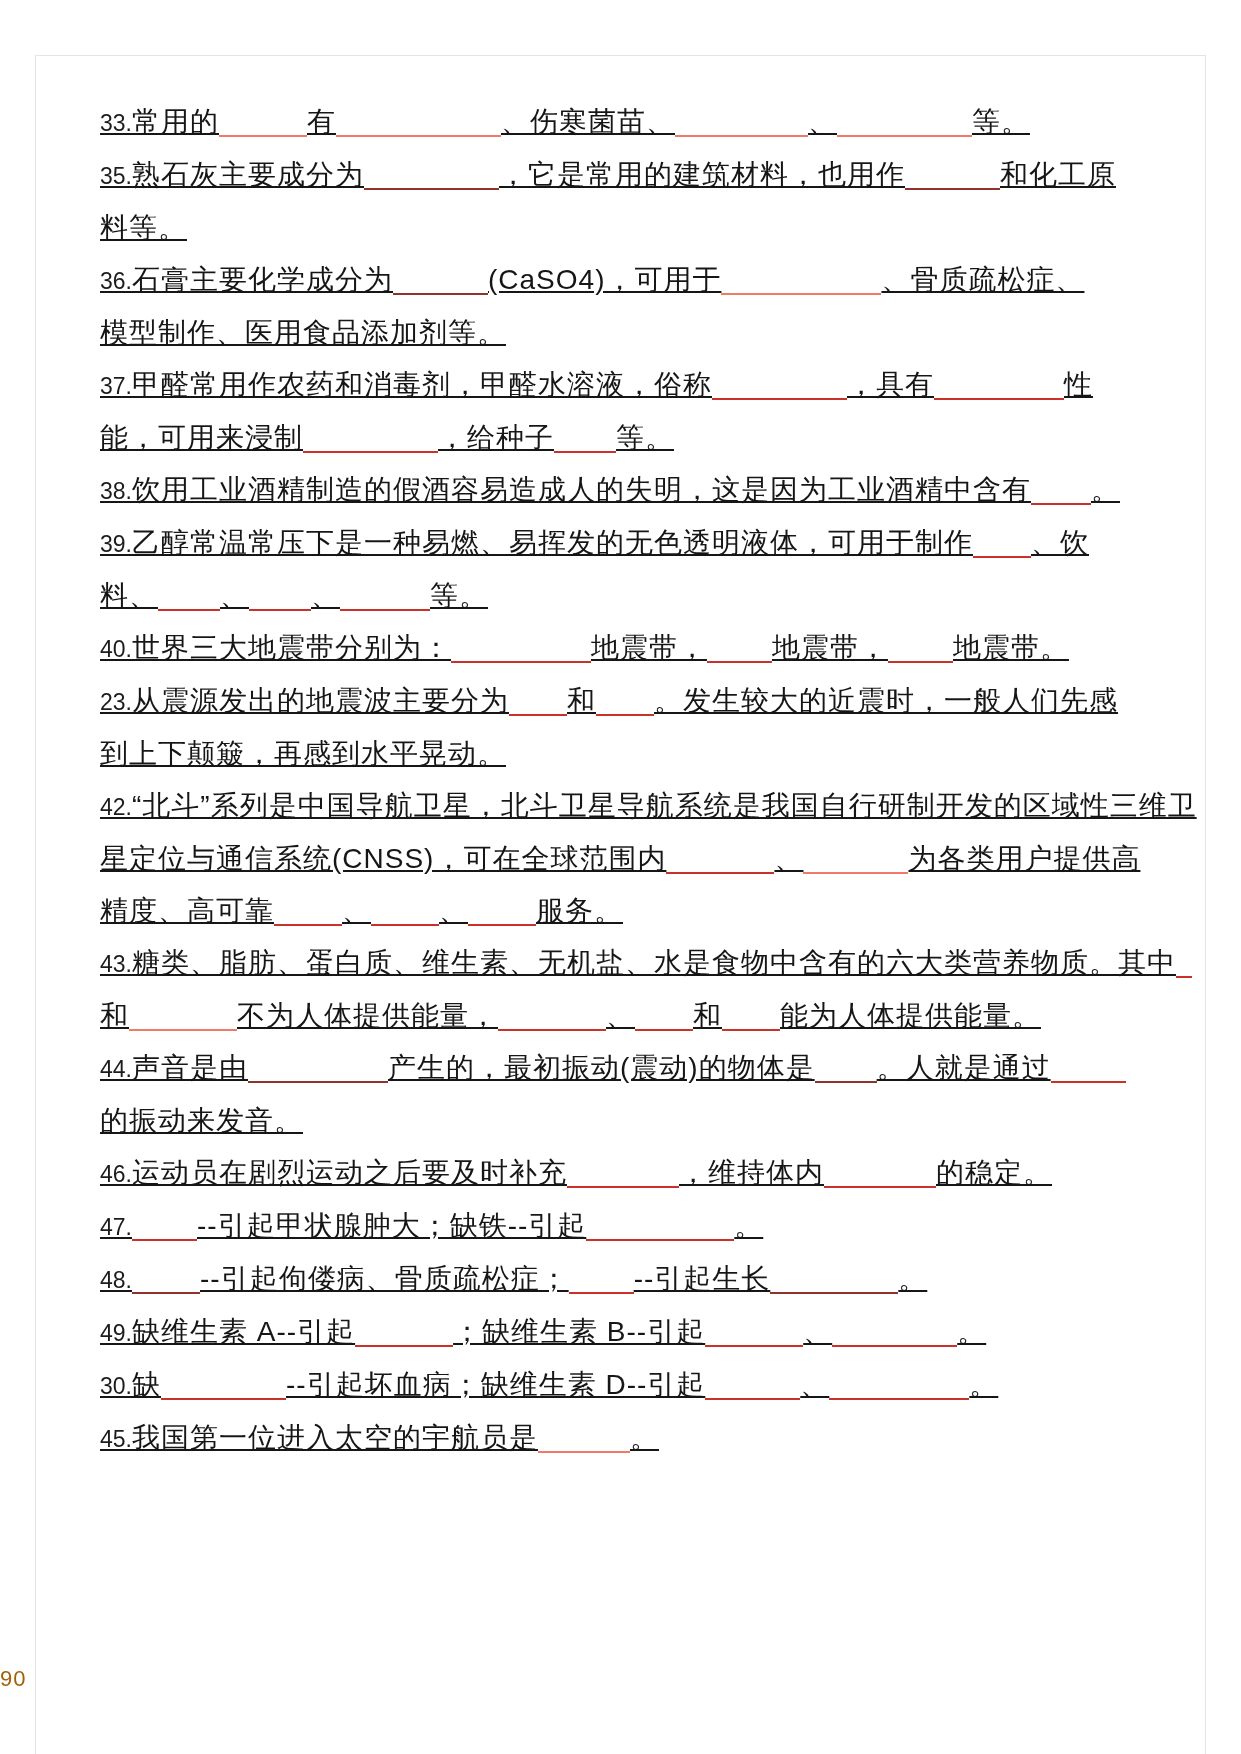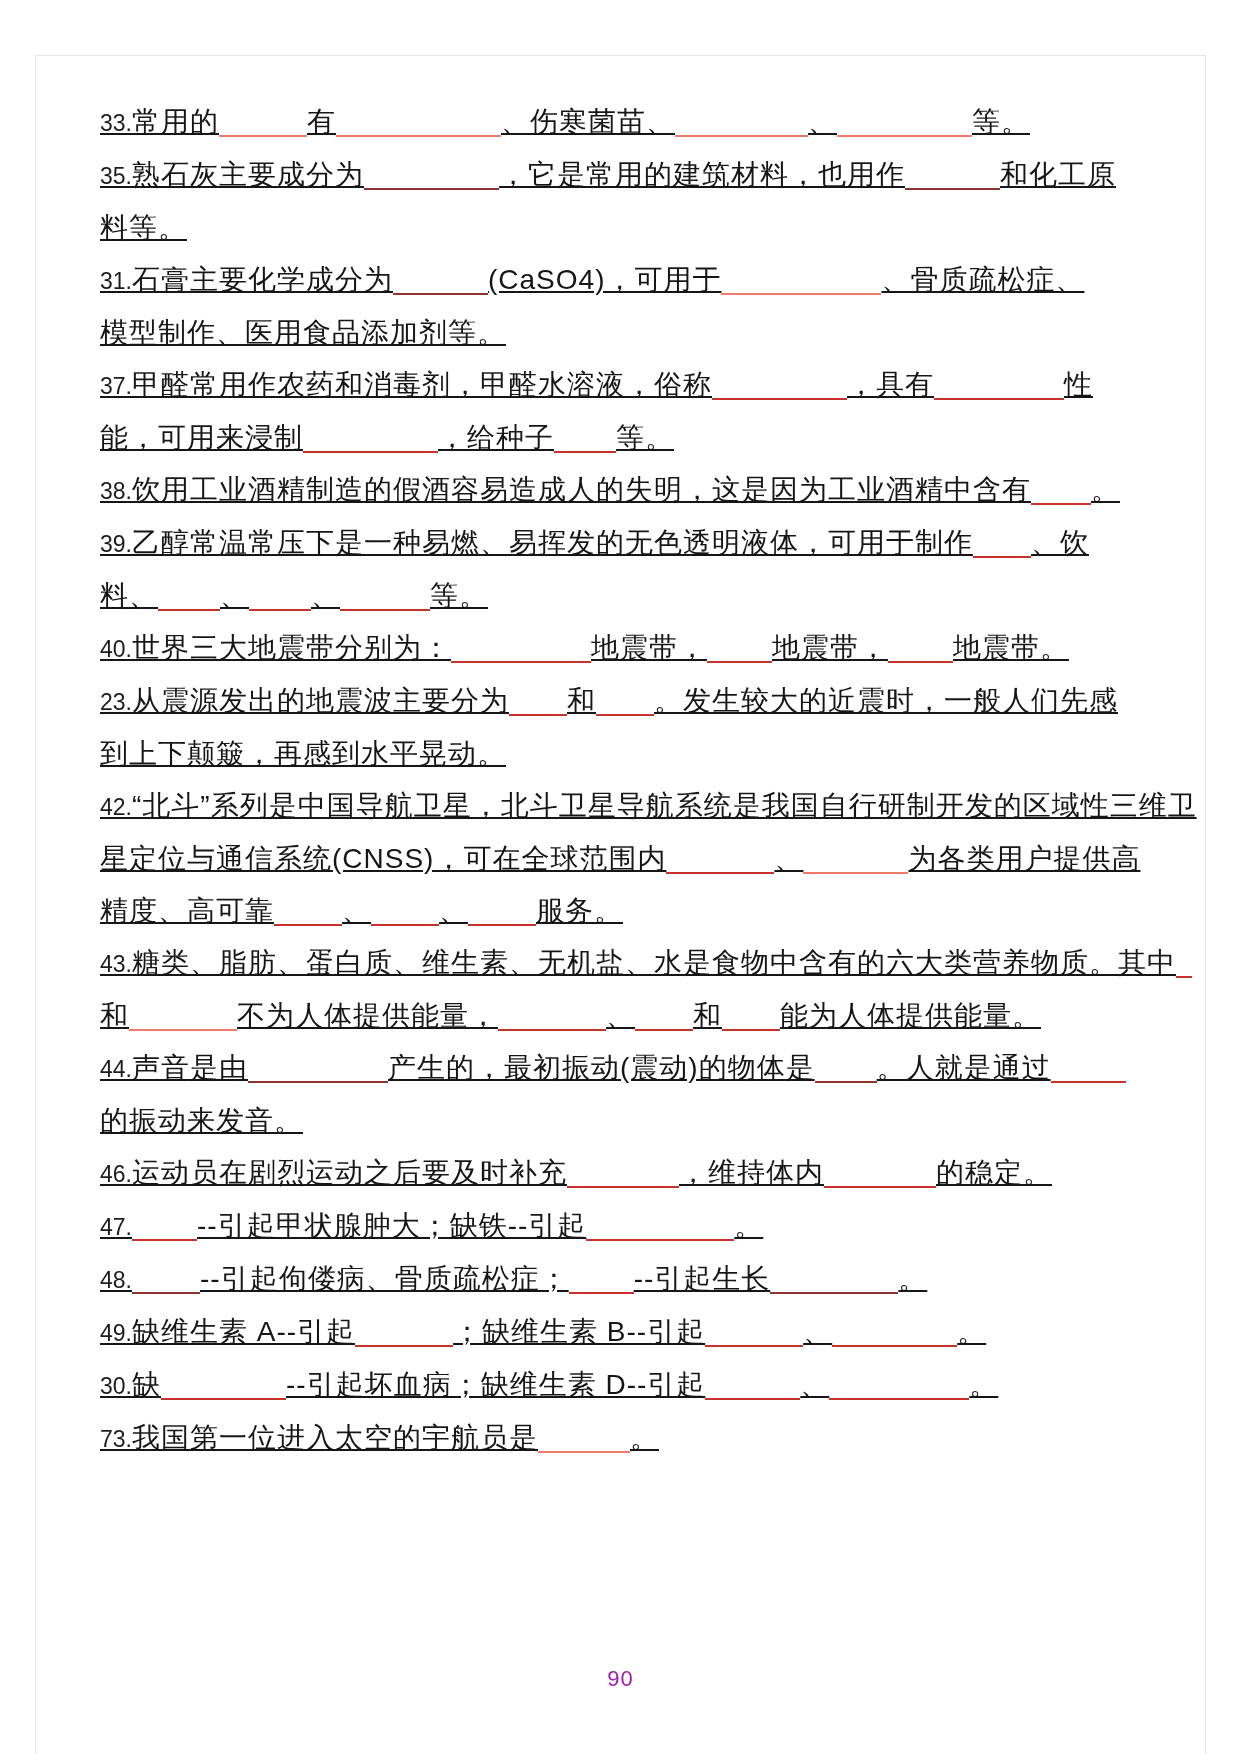--- a/index.html
+++ b/index.html
@@ -41,44 +41,44 @@
   .blank{
     display:inline-block;
     height:0.95em;
     border-bottom:2px solid #c8322b;
     vertical-align:-6px;
   }
   .pageno{
     position:absolute;
     left:0;right:0;
     top:1666px;
-    text-align:center;
+    text-align:left;
     font-size:22px;
-    color:#a21caf;
+    color:#a16207;
     letter-spacing:1px;
   }
 </style>
 </head>
 <body>
 
 <div class="scan-frame"></div>
 
 <div class="content" id="question-list">
     <p class="q"><span class="qnum">33.</span><span>常用的</span><span class="blank" style="width: 88px; border-bottom-color: rgb(239, 122, 103);"></span><span>有</span><span class="blank" style="width: 165px; border-bottom-color: rgb(239, 122, 103);"></span><span>、伤寒菌苗、</span><span class="blank" style="width: 133px; border-bottom-color: rgb(239, 122, 103);"></span><span>、</span><span class="blank" style="width: 135px; border-bottom-color: rgb(239, 122, 103);"></span><span>等。</span></p>
     <p class="q"><span class="qnum">35.</span><span>熟石灰主要成分为</span><span class="blank" style="width: 135px; border-bottom-color: rgb(143, 52, 44);"></span><span>，它是常用的建筑材料，也用作</span><span class="blank" style="width: 95px; border-bottom-color: rgb(143, 52, 44);"></span><span>和化工原</span><br><span>料等。</span></p>
-    <p class="q"><span class="qnum">31.</span><span>石膏主要化学成分为</span><span class="blank" style="width: 95px; border-bottom-color: rgb(143, 52, 44);"></span><span>(CaSO4)，可用于</span><span class="blank" style="width: 160px; border-bottom-color: rgb(239, 122, 103);"></span><span>、骨质疏松症、</span><br><span>模型制作、医用食品添加剂等。</span></p>
+    <p class="q"><span class="qnum">36.</span><span>石膏主要化学成分为</span><span class="blank" style="width: 95px; border-bottom-color: rgb(143, 52, 44);"></span><span>(CaSO4)，可用于</span><span class="blank" style="width: 160px; border-bottom-color: rgb(239, 122, 103);"></span><span>、骨质疏松症、</span><br><span>模型制作、医用食品添加剂等。</span></p>
     <p class="q"><span class="qnum">37.</span><span>甲醛常用作农药和消毒剂，甲醛水溶液，俗称</span><span class="blank" style="width: 135px; border-bottom-color: rgb(200, 50, 43);"></span><span>，具有</span><span class="blank" style="width: 130px; border-bottom-color: rgb(200, 50, 43);"></span><span>性</span><br><span>能，可用来浸制</span><span class="blank" style="width: 135px; border-bottom-color: rgb(200, 50, 43);"></span><span>，给种子</span><span class="blank" style="width: 62px; border-bottom-color: rgb(200, 50, 43);"></span><span>等。</span></p>
     <p class="q"><span class="qnum">38.</span><span>饮用工业酒精制造的假酒容易造成人的失明，这是因为工业酒精中含有</span><span class="blank" style="width: 60px; border-bottom-color: rgb(200, 50, 43);"></span><span>。</span></p>
     <p class="q"><span class="qnum">39.</span><span>乙醇常温常压下是一种易燃、易挥发的无色透明液体，可用于制作</span><span class="blank" style="width: 58px; border-bottom-color: rgb(200, 50, 43);"></span><span>、饮</span><br><span>料、</span><span class="blank" style="width: 62px; border-bottom-color: rgb(200, 50, 43);"></span><span>、</span><span class="blank" style="width: 62px; border-bottom-color: rgb(200, 50, 43);"></span><span>、</span><span class="blank" style="width: 90px; border-bottom-color: rgb(200, 50, 43);"></span><span>等。</span></p>
     <p class="q"><span class="qnum">40.</span><span>世界三大地震带分别为：</span><span class="blank" style="width: 140px; border-bottom-color: rgb(200, 50, 43);"></span><span>地震带，</span><span class="blank" style="width: 65px; border-bottom-color: rgb(200, 50, 43);"></span><span>地震带，</span><span class="blank" style="width: 65px; border-bottom-color: rgb(200, 50, 43);"></span><span>地震带。</span></p>
     <p class="q"><span class="qnum">23.</span><span>从震源发出的地震波主要分为</span><span class="blank" style="width: 58px; border-bottom-color: rgb(200, 50, 43);"></span><span>和</span><span class="blank" style="width: 58px; border-bottom-color: rgb(200, 50, 43);"></span><span>。发生较大的近震时，一般人们先感</span><br><span>到上下颠簸，再感到水平晃动。</span></p>
     <p class="q"><span class="qnum">42.</span><span>“北斗”系列是中国导航卫星，北斗卫星导航系统是我国自行研制开发的区域性三维卫</span><br><span>星定位与通信系统(CNSS)，可在全球范围内</span><span class="blank" style="width: 108px; border-bottom-color: rgb(200, 50, 43);"></span><span>、</span><span class="blank" style="width: 105px; border-bottom-color: rgb(239, 122, 103);"></span><span>为各类用户提供高</span><br><span>精度、高可靠</span><span class="blank" style="width: 68px; border-bottom-color: rgb(200, 50, 43);"></span><span>、</span><span class="blank" style="width: 68px; border-bottom-color: rgb(200, 50, 43);"></span><span>、</span><span class="blank" style="width: 68px; border-bottom-color: rgb(200, 50, 43);"></span><span>服务。</span></p>
     <p class="q"><span class="qnum">43.</span><span>糖类、脂肪、蛋白质、维生素、无机盐、水是食物中含有的六大类营养物质。其中</span><span class="blank" style="width: 16px; border-bottom-color: rgb(200, 50, 43);"></span><br><span>和</span><span class="blank" style="width: 108px; border-bottom-color: rgb(239, 122, 103);"></span><span>不为人体提供能量，</span><span class="blank" style="width: 108px; border-bottom-color: rgb(200, 50, 43);"></span><span>、</span><span class="blank" style="width: 58px; border-bottom-color: rgb(200, 50, 43);"></span><span>和</span><span class="blank" style="width: 58px; border-bottom-color: rgb(200, 50, 43);"></span><span>能为人体提供能量。</span></p>
     <p class="q"><span class="qnum">44.</span><span>声音是由</span><span class="blank" style="width: 140px; border-bottom-color: rgb(143, 52, 44);"></span><span>产生的，最初振动(震动)的物体是</span><span class="blank" style="width: 62px; border-bottom-color: rgb(143, 52, 44);"></span><span>。人就是通过</span><span class="blank" style="width: 75px; border-bottom-color: rgb(200, 50, 43);"></span><br><span>的振动来发音。</span></p>
     <p class="q"><span class="qnum">46.</span><span>运动员在剧烈运动之后要及时补充</span><span class="blank" style="width: 112px; border-bottom-color: rgb(200, 50, 43);"></span><span>，维持体内</span><span class="blank" style="width: 112px; border-bottom-color: rgb(200, 50, 43);"></span><span>的稳定。</span></p>
     <p class="q"><span class="qnum">47.</span><span class="blank" style="width: 65px; border-bottom-color: rgb(200, 50, 43);"></span><span>--引起甲状腺肿大；缺铁--引起</span><span class="blank" style="width: 148px; border-bottom-color: rgb(200, 50, 43);"></span><span>。</span></p>
     <p class="q"><span class="qnum">48.</span><span class="blank" style="width: 68px; border-bottom-color: rgb(143, 52, 44);"></span><span>--引起佝偻病、骨质疏松症；</span><span class="blank" style="width: 65px; border-bottom-color: rgb(200, 50, 43);"></span><span>--引起生长</span><span class="blank" style="width: 128px; border-bottom-color: rgb(143, 52, 44);"></span><span>。</span></p>
     <p class="q"><span class="qnum">49.</span><span>缺维生素 A--引起</span><span class="blank" style="width: 98px; border-bottom-color: rgb(200, 50, 43);"></span><span>；缺维生素 B--引起</span><span class="blank" style="width: 98px; border-bottom-color: rgb(200, 50, 43);"></span><span>、</span><span class="blank" style="width: 125px; border-bottom-color: rgb(200, 50, 43);"></span><span>。</span></p>
     <p class="q"><span class="qnum">30.</span><span>缺</span><span class="blank" style="width: 125px; border-bottom-color: rgb(200, 50, 43);"></span><span>--引起坏血病；缺维生素 D--引起</span><span class="blank" style="width: 95px; border-bottom-color: rgb(200, 50, 43);"></span><span>、</span><span class="blank" style="width: 140px; border-bottom-color: rgb(200, 50, 43);"></span><span>。</span></p>
-    <p class="q"><span class="qnum">73.</span><span>我国第一位进入太空的宇航员是</span><span class="blank" style="width: 92px; border-bottom-color: rgb(239, 122, 103);"></span><span>。</span></p>
+    <p class="q"><span class="qnum">45.</span><span>我国第一位进入太空的宇航员是</span><span class="blank" style="width: 92px; border-bottom-color: rgb(239, 122, 103);"></span><span>。</span></p>
   </div>
 
 <div class="pageno">90</div>
 
 </body></html>

